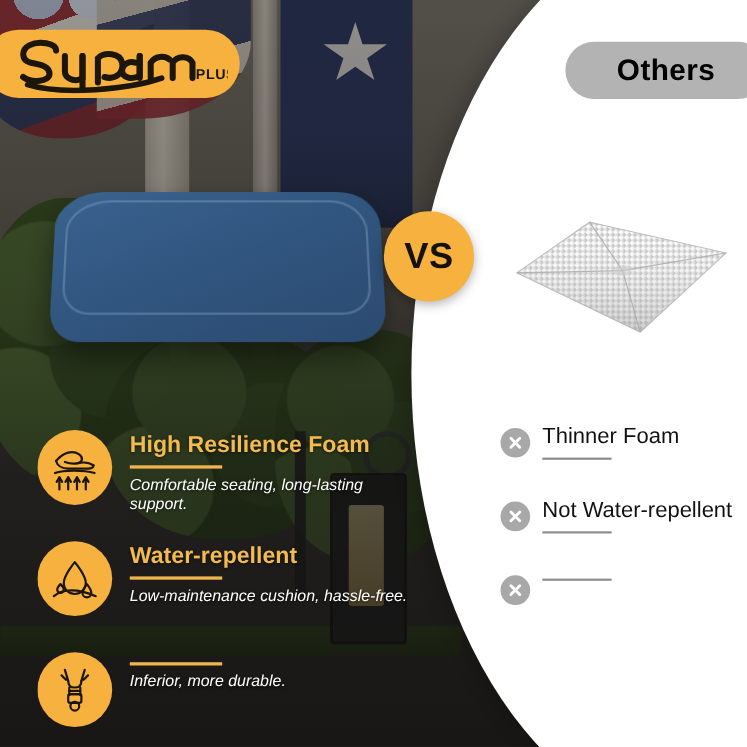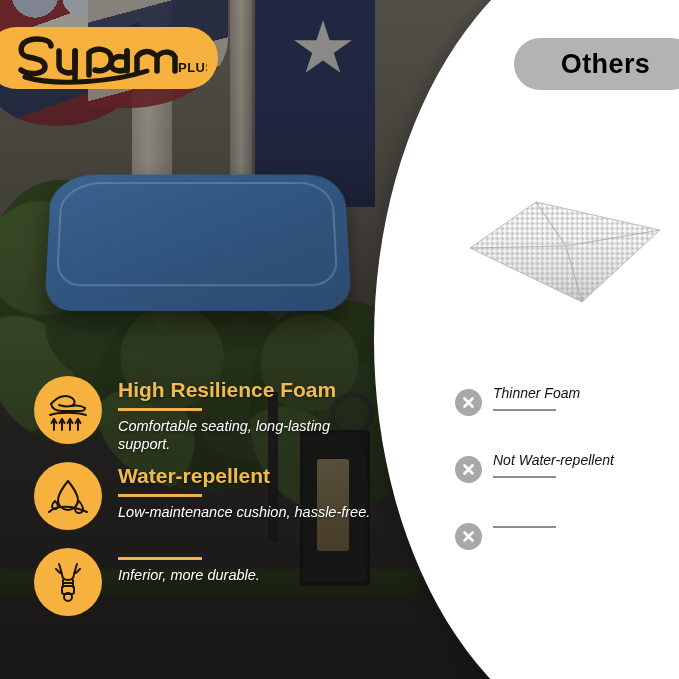--- a/index.html
+++ b/index.html
@@ -173,21 +173,21 @@
   }
 
   
   .comp{
     position:absolute;left:462px;top:196px;width:205px;height:112px;
     z-index:30;
   }
 
   
   .features{position:absolute;left:34px;top:372px;width:350px;z-index:30;}
-  .feat{position:relative;height:86px;}
+  .feat{position:relative;height:86px;margin-top:15px;}
   .feat .badge{
     position:absolute;left:0;top:4px;width:68px;height:68px;border-radius:50%;
     background:#f7b13f;display:flex;align-items:center;justify-content:center;
   }
   .feat .ftxt{position:absolute;left:84px;top:6px;width:266px;}
   .feat .ftitle{
     font-size:21px;font-weight:bold;color:#f3ba4f;line-height:1.1;
     text-shadow:0 1px 3px rgba(0,0,0,.55);
   }
   .feat .rule{width:84px;height:3px;background:#f0b44c;margin:7px 0 6px 0;}
@@ -198,21 +198,21 @@
   }
 
   
   .cons{position:absolute;left:455px;top:385px;width:224px;z-index:30;}
   .con{position:relative;height:67px;}
   .con .xmark{
     position:absolute;left:0;top:4px;width:27px;height:27px;border-radius:50%;
     background:#a8a8a8;display:flex;align-items:center;justify-content:center;
   }
   .con .ctxt{position:absolute;left:38px;top:0px;}
-  .con .ctitle{font-size:14px;color:#111;line-height:1.2;font-style:italic;}
+  .con .ctitle{font-size:20px;color:#111;line-height:1.2;}
   .con .crule{width:63px;height:2px;background:#8d8d8d;margin-top:7px;}
 </style>
 </head>
 <body>
 
 <div class="canvas">
 
   <div class="photo">
     <div class="porch-wall"></div>
     <div class="column col-a"></div>
@@ -271,20 +271,21 @@
         <path d="M126 26 C120 24, 114 28, 114 33 C114 39, 122 42, 130 38 L130 20"></path>
         <path d="M130 20 L130 40"></path>
         <path d="M140 40 L140 26 C144 20, 152 19, 157 23"></path>
         <path d="M160 40 L160 26 C164 20, 174 19, 178 26 L178 40"></path>
       </g>
       <path d="M28 46 C60 56, 120 50, 150 40" stroke="#1b1609" stroke-width="5" fill="none" stroke-linecap="round"></path>
       <text x="181" y="41" font-family="Liberation Sans, sans-serif" font-size="13" font-weight="bold" fill="#1b1609" letter-spacing="0.5">PLUS</text>
     </svg>
   </div>
 
+  <div class="vs">VS</div>
 
   <div class="others">Others</div>
 
   <div class="features">
 
     <div class="feat">
       <div class="badge">
         <svg width="44" height="44" viewBox="0 0 44 44">
           <g fill="none" stroke="#1b1609" stroke-width="2" stroke-linecap="round" stroke-linejoin="round">
             <path d="M5 16 C12 8, 20 6, 26 10 C30 13, 29 17, 25 18 C21 19, 16 18, 13 17"></path>

